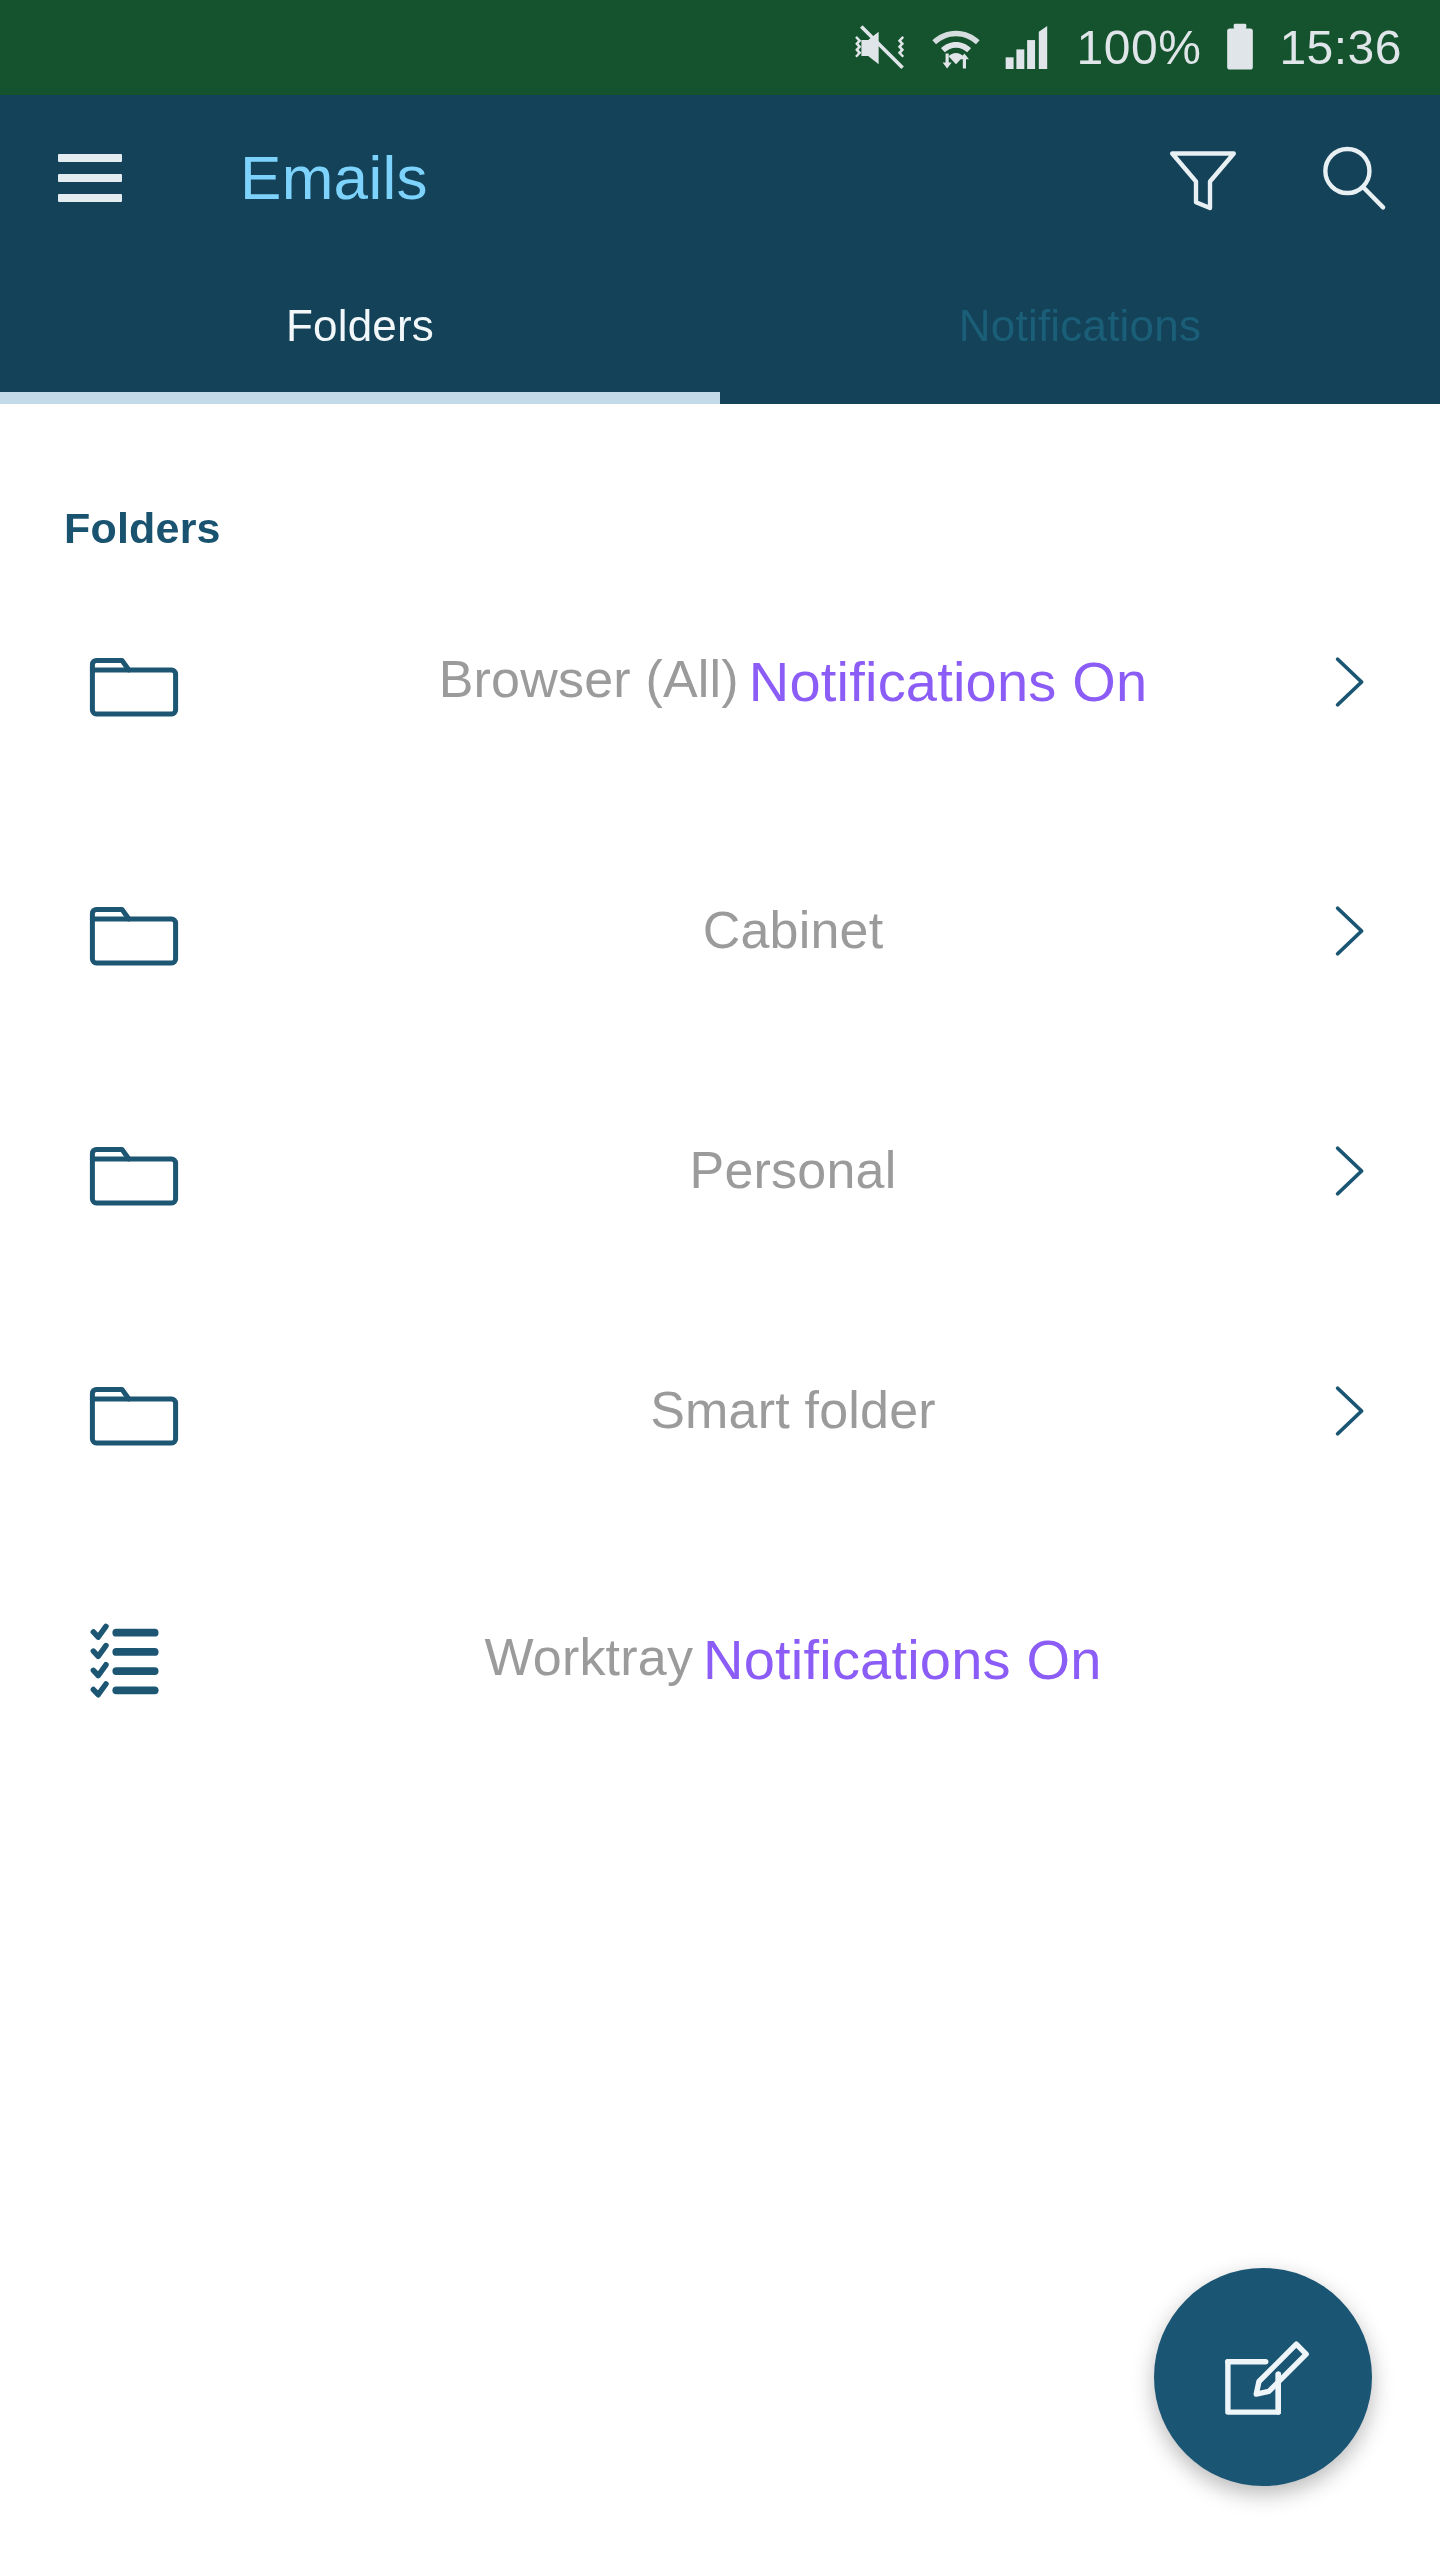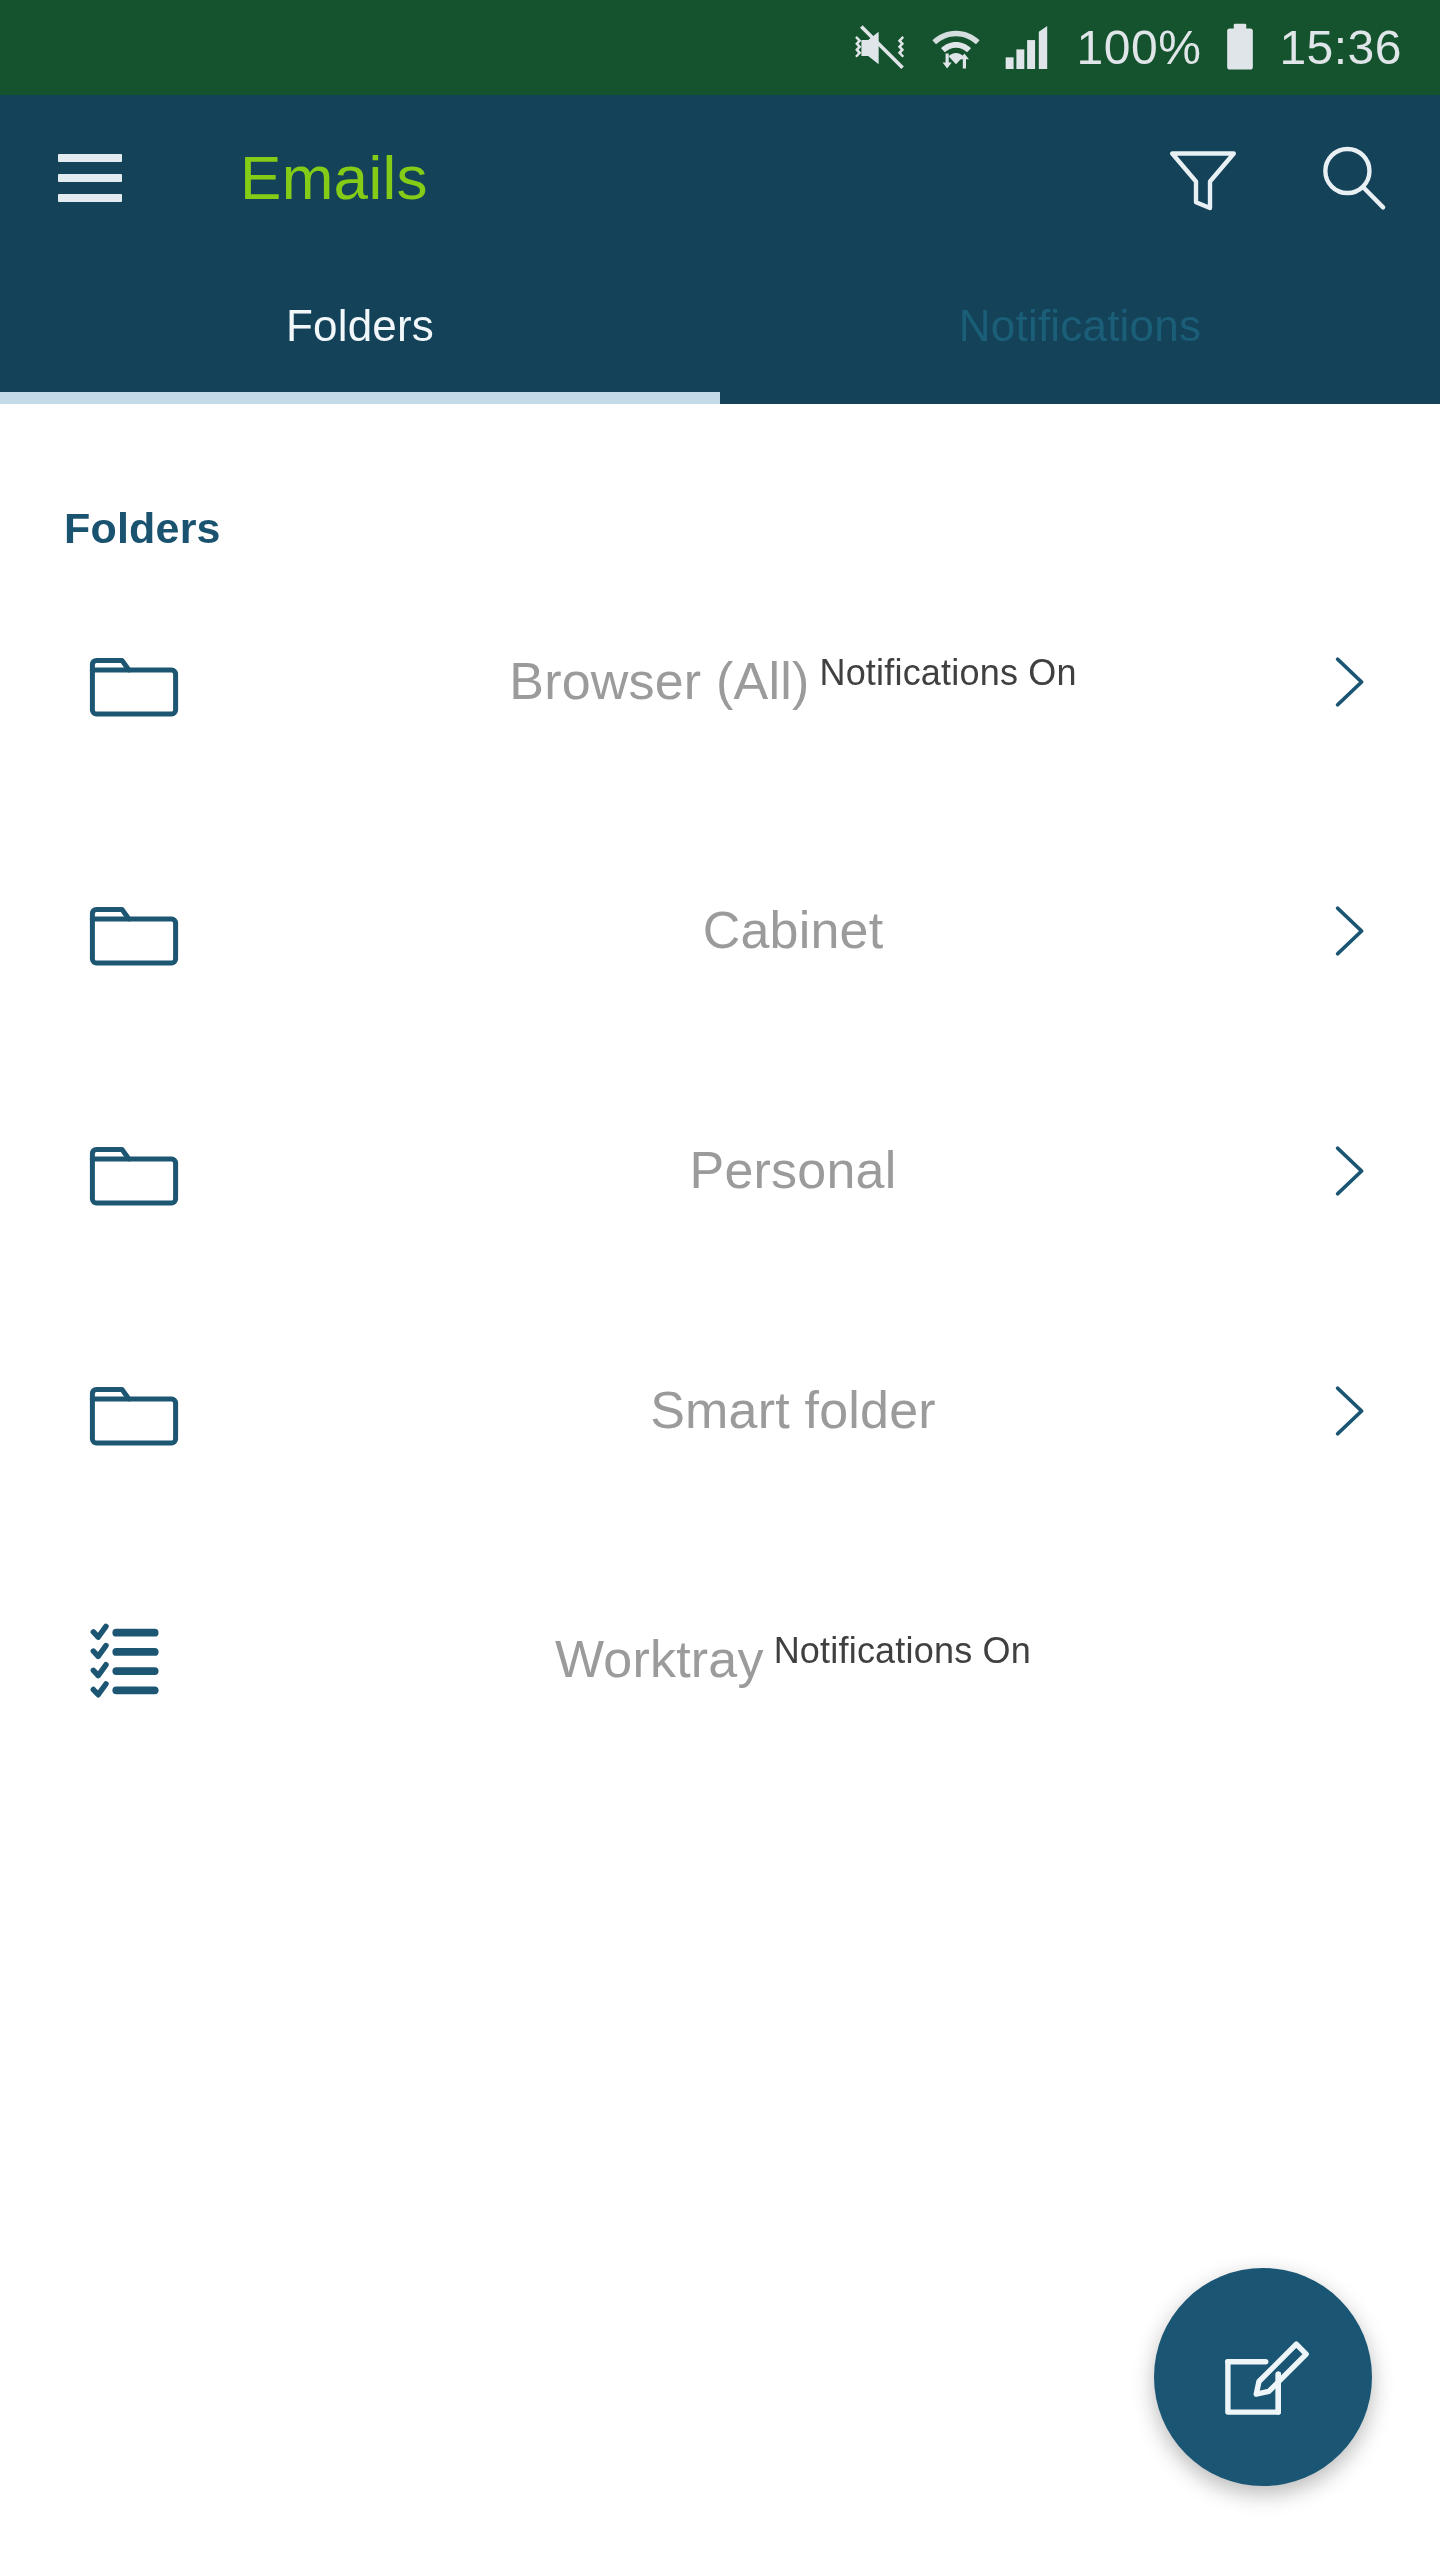--- a/index.html
+++ b/index.html
@@ -65,21 +65,21 @@
     cursor: pointer;
     flex: 0 0 auto;
   }
   .hamburger span {
     display: block;
     height: 8px;
     background: #e3ecf1;
     border-radius: 1px;
   }
   .app-title {
-    color: #84cc16;
+    color: #7dd3fc;
     font-size: 62px;
     font-weight: 400;
     margin-left: 118px;
     letter-spacing: 0.3px;
     white-space: nowrap;
   }
   .app-bar-actions {
     margin-left: auto;
     display: flex;
     align-items: center;
@@ -168,22 +168,22 @@
     justify-content: center;
     gap: 10px;
   }
   .row-title {
     font-size: 52px;
     color: #9b9b9b;
     letter-spacing: 0.2px;
     line-height: 1.15;
   }
   .row-sub {
-    font-size: 36px;
-    color: #404040;
+    font-size: 56px;
+    color: #8b5cf6;
     letter-spacing: 0.2px;
     line-height: 1.15;
   }
 
   .chevron {
     flex: 0 0 auto;
     width: 70px;
     height: 70px;
     display: flex;
     align-items: center;

